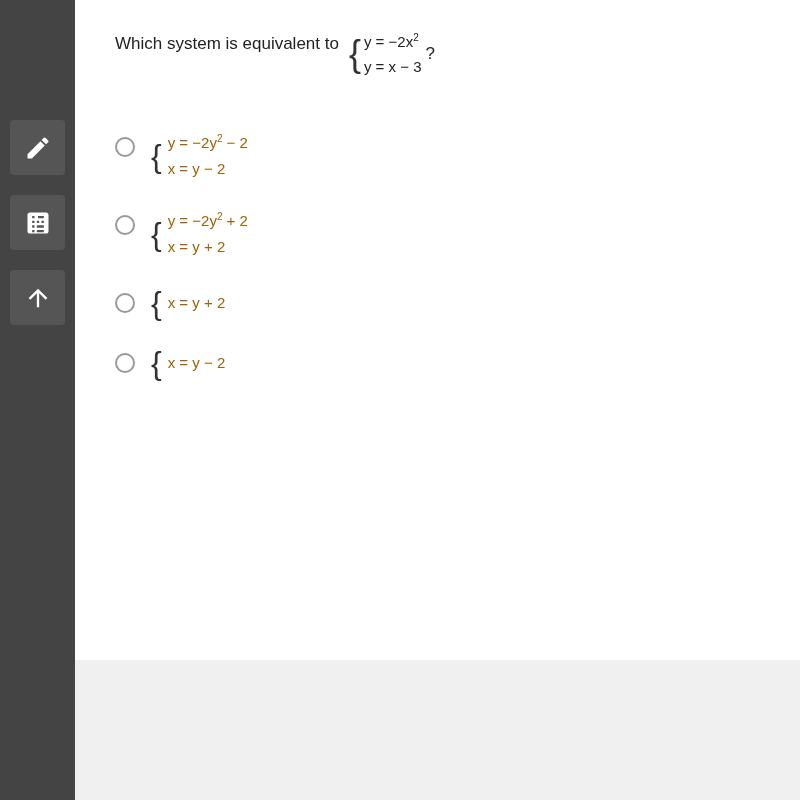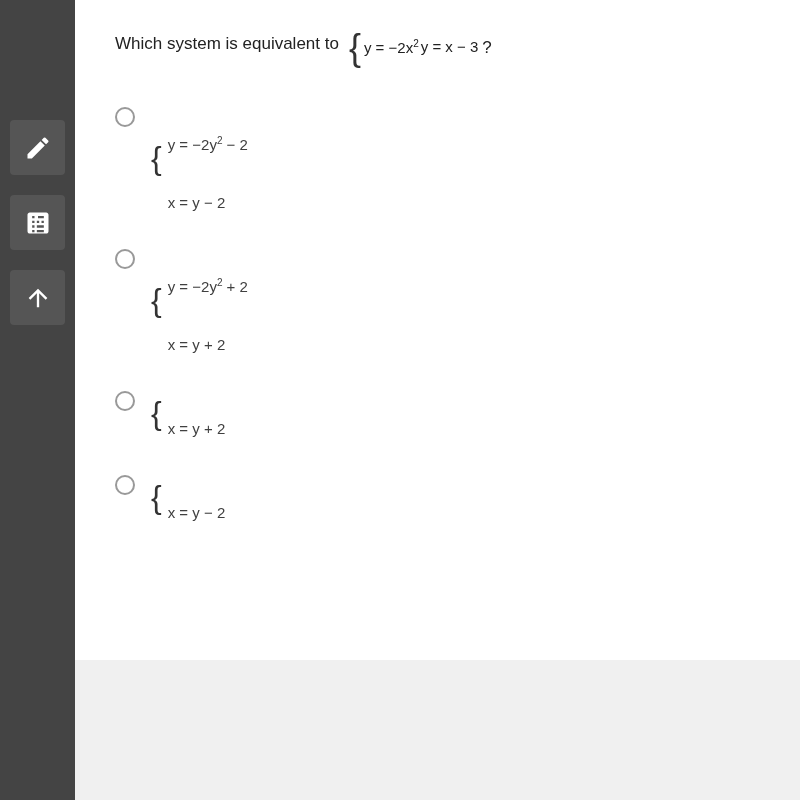--- a/index.html
+++ b/index.html
@@ -120,21 +120,21 @@
     .question-area {
       background: #fff;
       margin: 0;
       padding: 30px 40px 40px 40px;
       min-height: 660px;
     }
 
     .question-text {
       font-size: 17px;
       color: #222;
-      margin-bottom: 35px;
+      margin-bottom: 53px;
       display: flex;
       align-items: flex-start;
       gap: 10px;
       flex-wrap: wrap;
     }
 
     .question-label {
       line-height: 1.6;
     }
 
@@ -153,21 +153,21 @@
 
     .brace-left {
       font-size: 36px;
       color: #333;
       line-height: 1;
       margin-right: 3px;
     }
 
     .equations-col {
       display: flex;
-      flex-direction: row;
+      flex-direction: column;
       gap: 2px;
     }
 
     .eq-line {
       font-size: 15px;
       color: #222;
       line-height: 1.5;
     }
 
     sup {
@@ -212,23 +212,22 @@
     }
 
     .option-equations {
       display: flex;
       flex-direction: column;
       gap: 2px;
     }
 
     .option-eq {
       font-size: 15px;
-      color: #404040;
+      color: #a16207;
       line-height: 1.6;
-      margin-top: 32px;
     }
   </style>
 </head>
 <body>
 
 <div class="sidebar">
   <div class="sidebar-btn">
     <svg width="28" height="28" viewBox="0 0 24 24">
         <path d="M3 17.25V21h3.75L17.81 9.94l-3.75-3.75L3 17.25zm17.71-10.21a1 1 0 0 0 0-1.41l-2.34-2.34a1 1 0 0 0-1.41 0l-1.83 1.83 3.75 3.75 1.83-1.83z"></path>
       </svg>

